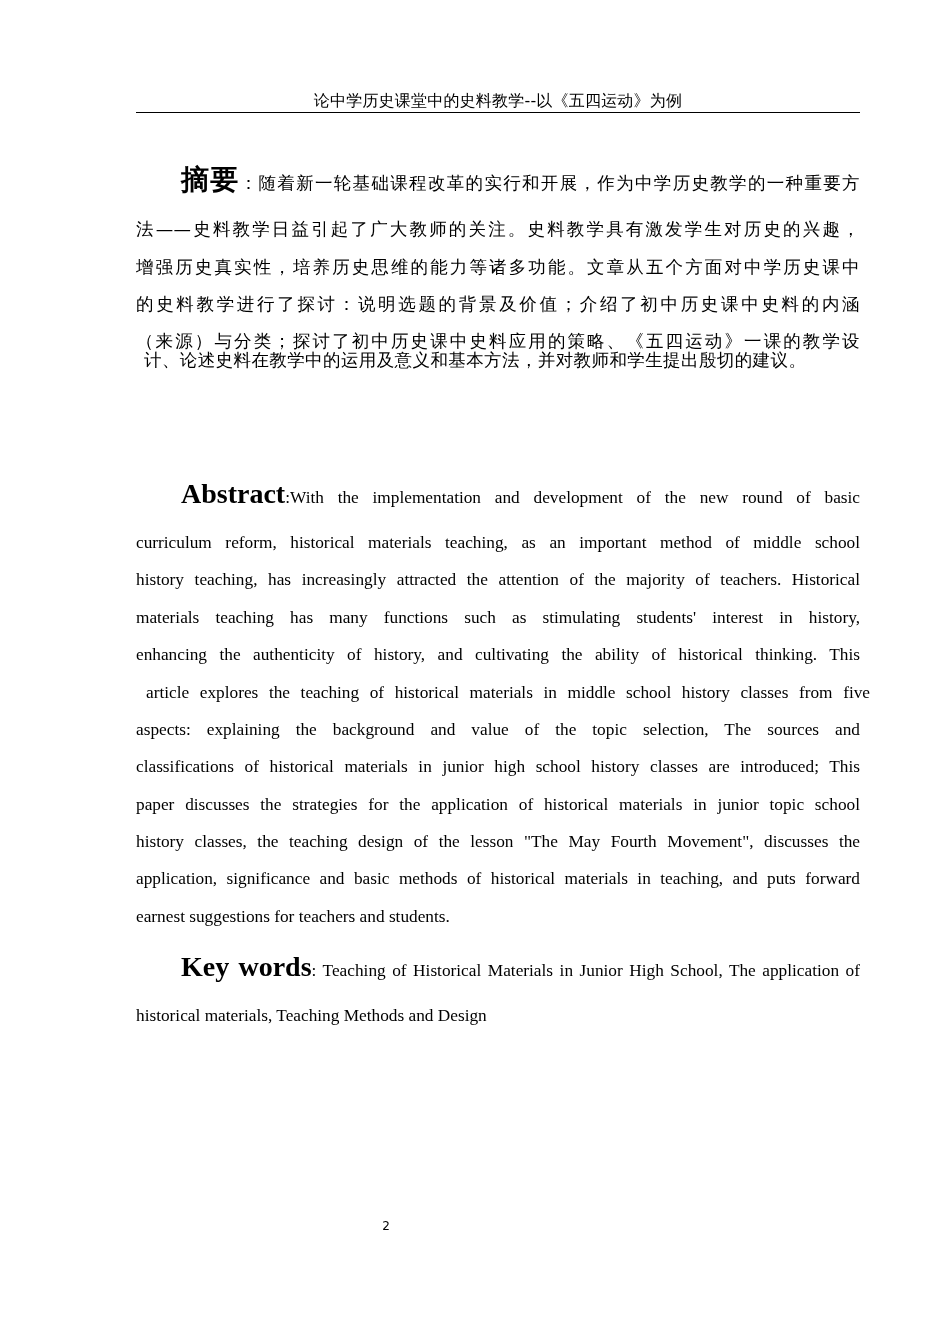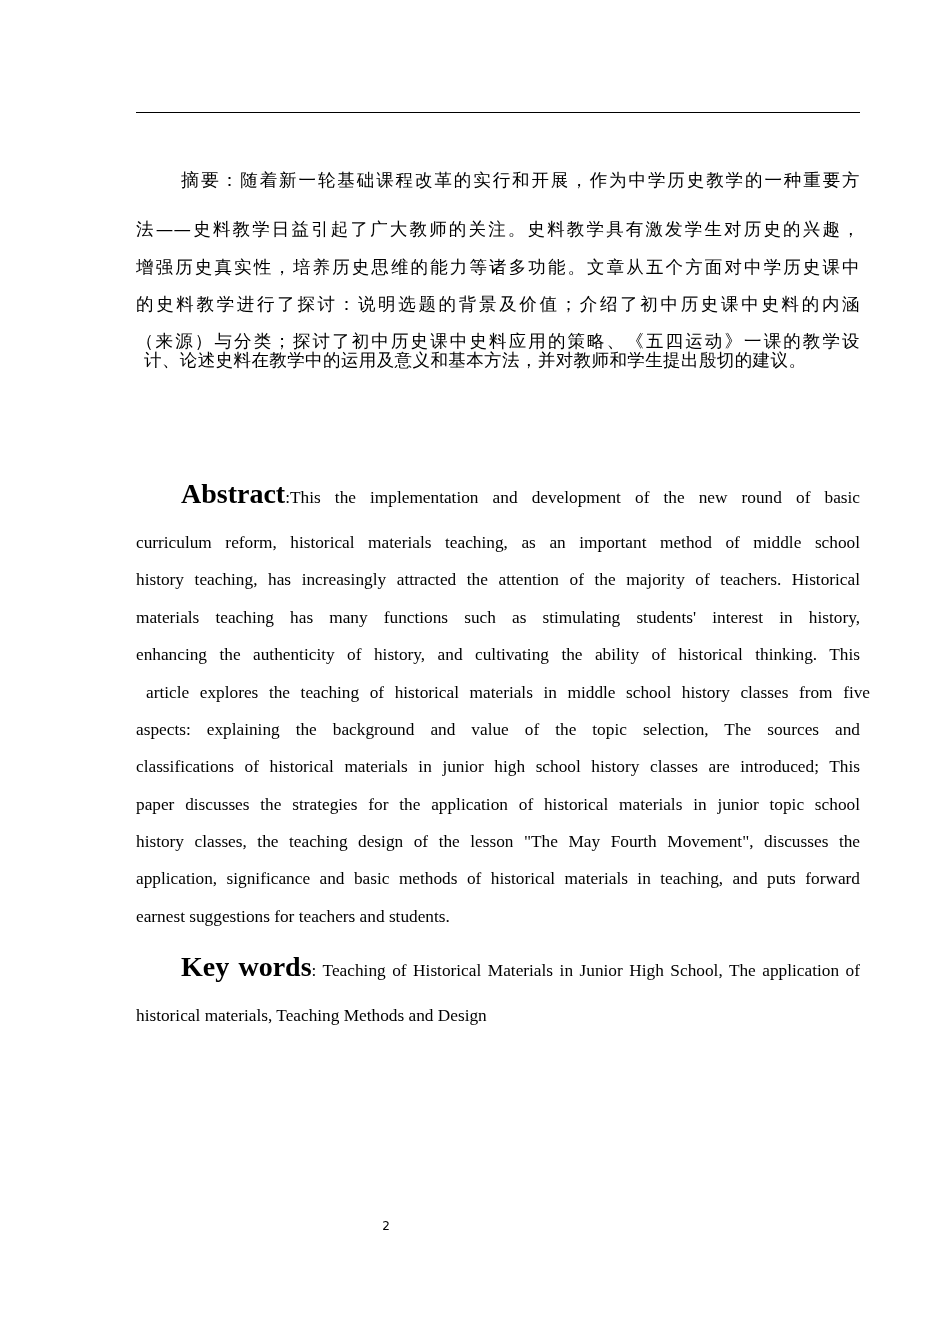--- a/index.html
+++ b/index.html
@@ -57,22 +57,22 @@
     letter-spacing: 0.4px;
     line-height: 24px;
   }
   .en {
     font-family: "Liberation Serif", "DejaVu Serif", serif;
     font-size: 17.3px;
     line-height: 24px;
   }
   .label-cn {
     font-family: "DejaVu Sans", "Liberation Sans", sans-serif;
-    font-size: 18px;
-    font-weight: normal;
+    font-size: 28px;
+    font-weight: bold;
   }
   .label-en {
     font-family: "Liberation Serif", "DejaVu Serif", serif;
     font-size: 28px;
     font-weight: bold;
   }
   .indent { padding-left: 45px; width: 679px; }
   .page-number {
     position: absolute;
     left: 376px;
@@ -82,34 +82,35 @@
     font-family: "DejaVu Sans", "Liberation Sans", sans-serif;
     font-size: 12px;
     line-height: 16px;
   }
 </style>
 </head>
 <body>
 
 <div class="page">
 
+  <div class="running-header">论中学历史课堂中的史料教学--以《五四运动》为例</div>
   <div class="header-rule"></div>
 
   <div>
     <div class="line cn justify indent" style="top:168px;"><span class="label-cn">摘要</span><span>：</span><span>随着新一轮基础课程改革的实行和开展，作为中学历史教学的一种重要方</span></div>
     <div class="line cn justify" style="top:217px;">法——史料教学日益引起了广大教师的关注。史料教学具有激发学生对历史的兴趣，</div>
     <div class="line cn justify" style="top:255px;">增强历史真实性，培养历史思维的能力等诸多功能。文章从五个方面对中学历史课中</div>
     <div class="line cn justify" style="top:292px;">的史料教学进行了探讨：说明选题的背景及价值；介绍了初中历史课中史料的内涵</div>
     <div class="line cn justify" style="top:329px;">（来源）与分类；探讨了初中历史课中史料应用的策略、《五四运动》一课的教学设</div>
     <div class="line cn" style="top:348px;margin-left:8px;">计、论述史料在教学中的运用及意义和基本方法，并对教师和学生提出殷切的建议。</div>
   </div>
 
 
   <div>
-    <div class="line en justify indent" style="top:482px;"><span class="label-en">Abstract</span><span>:</span><span>This the implementation and development of the new round of basic</span></div>
+    <div class="line en justify indent" style="top:482px;"><span class="label-en">Abstract</span><span>:</span><span>With the implementation and development of the new round of basic</span></div>
     <div class="line en justify" style="top:531px;">curriculum reform, historical materials teaching, as an important method of middle school</div>
     <div class="line en justify" style="top:568px;">history teaching, has increasingly attracted the attention of the majority of teachers. Historical</div>
     <div class="line en justify" style="top:606px;">materials teaching has many functions such as stimulating students' interest in history,</div>
     <div class="line en justify" style="top:643px;">enhancing the authenticity of history, and cultivating the ability of historical thinking. This</div>
     <div class="line en justify" style="top:681px;margin-left:10px;">article explores the teaching of historical materials in middle school history classes from five</div>
     <div class="line en justify" style="top:718px;">aspects: explaining the background and value of the topic selection, The sources and</div>
     <div class="line en justify" style="top:755px;">classifications of historical materials in junior high school history classes are introduced; This</div>
     <div class="line en justify" style="top:793px;">paper discusses the strategies for the application of historical materials in junior topic school</div>
     <div class="line en justify" style="top:830px;">history classes, the teaching design of the lesson "The May Fourth Movement", discusses the</div>
     <div class="line en justify" style="top:867px;">application, significance and basic methods of historical materials in teaching, and puts forward</div>

